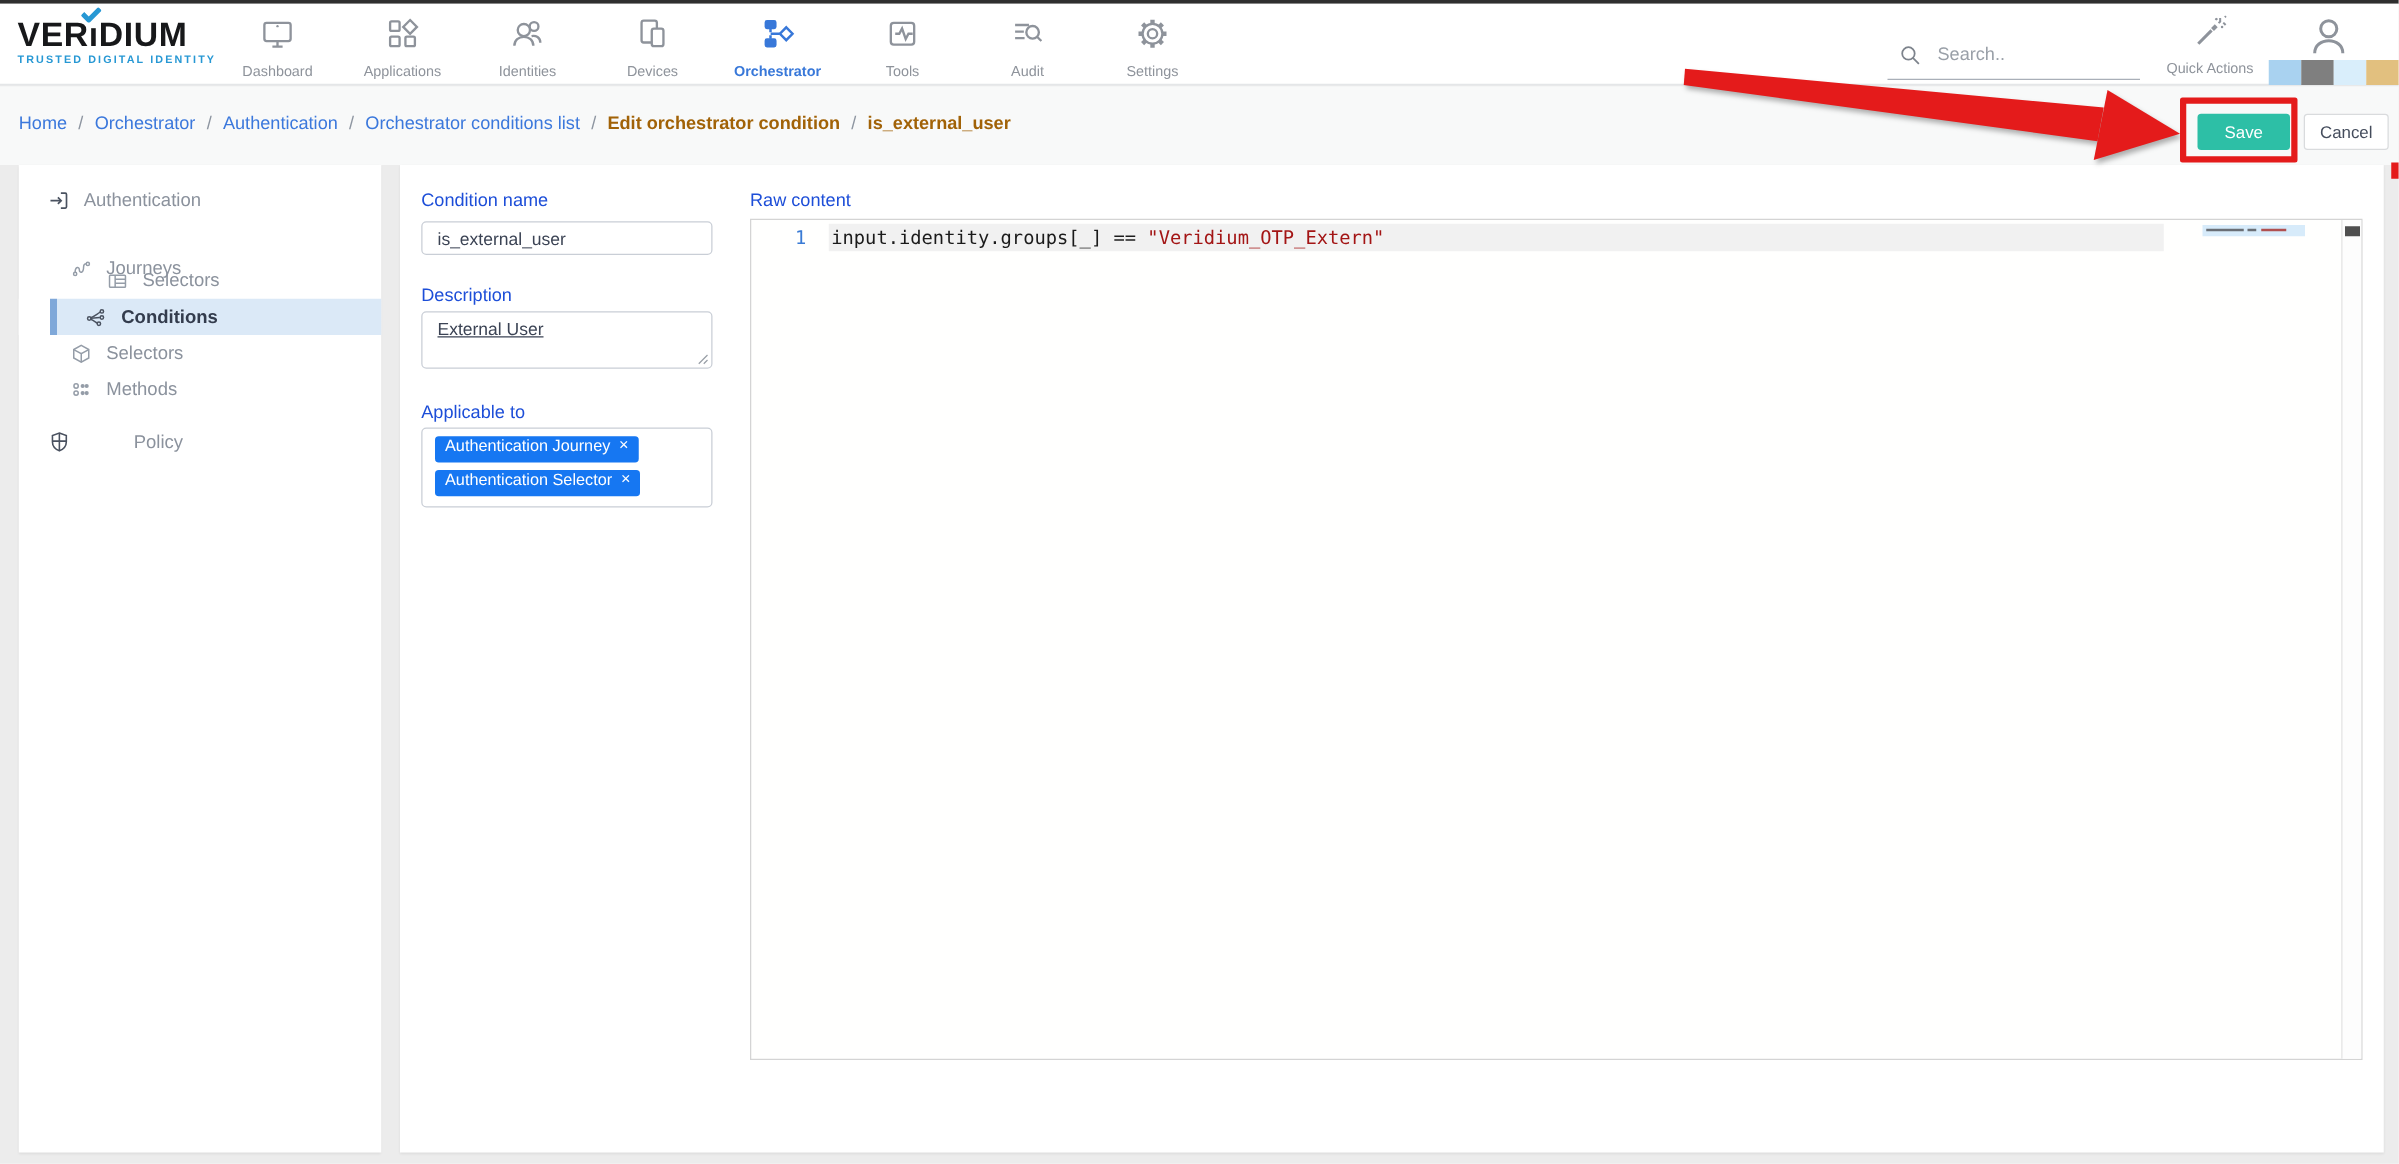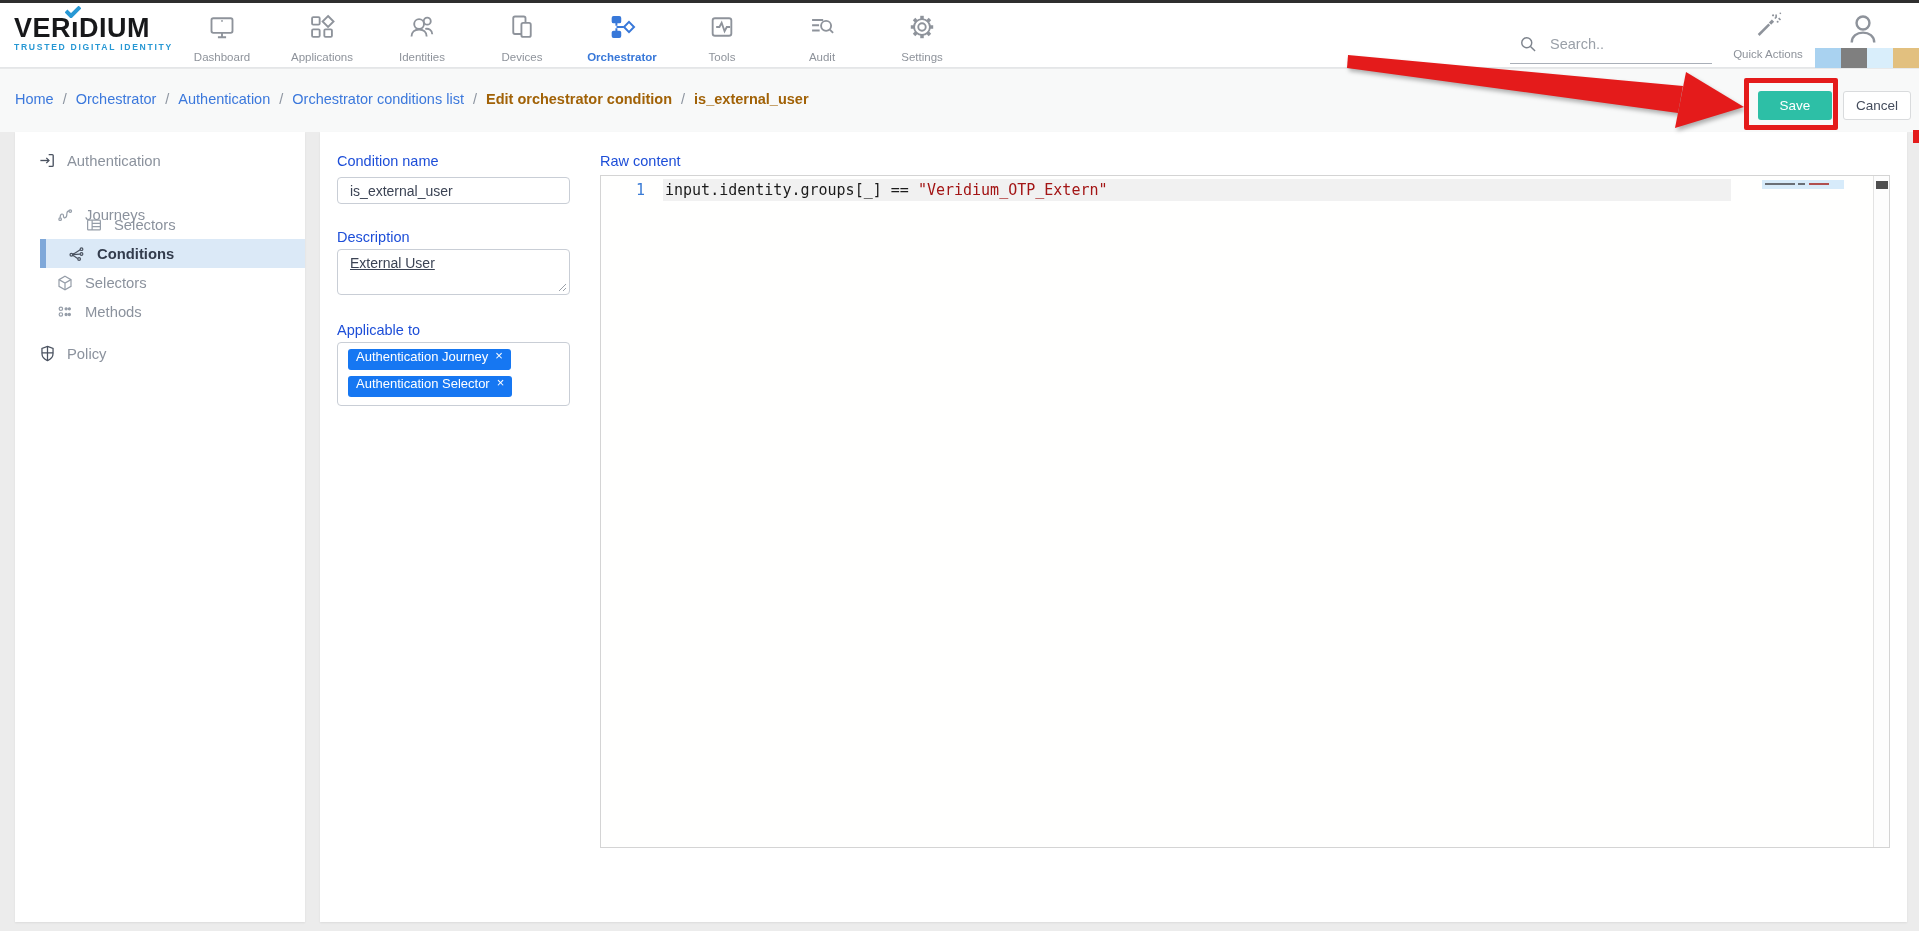--- a/index.html
+++ b/index.html
@@ -55,21 +55,21 @@
   .sidebar { position:absolute; left:15px; top:132px; width:290px; height:790px; background:#ffffff; box-shadow:0 1px 2px rgba(0,0,0,0.07); }
   .side-row { position:absolute; left:0; width:290px; height:29px; display:flex; align-items:center; cursor:pointer; }
   .side-icon { display:inline-flex; width:20px; height:20px; align-items:center; justify-content:center; color:#4a5260; flex:0 0 20px; }
   .side-label { margin-left:10px; font-size:14.8px; color:#8b929d; }
   .row-auth { top:14px; padding-left:22px; }
   .row-journeys { top:49px; padding-left:40px;margin-top:19px; }
   .row-selectors { top:78px; padding-left:21px;margin-left:48px; }
   .row-conditions { top:107px; padding-left:52px; }
   .row-commands { top:136px; padding-left:40px; }
   .row-methods { top:165px; padding-left:40px; }
-  .row-policy { top:207px; padding-left:22px; }
+  .row-policy { top:207px; padding-left:22px;gap:40px; }
   .side-row .sub-icon { color:#959da8; }
   .row-conditions { background:linear-gradient(to right,#ffffff 25px,#7fa8d9 25px,#7fa8d9 31px,#dbe9f7 31px); }
   .row-conditions .side-icon { color:#4a5260; }
   .row-conditions .side-label { color:#333c4d; font-weight:700; }
 
   
   .main-card { position:absolute; left:320px; top:132px; width:1587px; height:790px; background:#ffffff; box-shadow:0 1px 2px rgba(0,0,0,0.07); }
   .field-label { position:absolute; font-size:14.5px; color:#1d4ed8; }
   .lbl-name { left:17px; top:21px; }
   .lbl-desc { left:17px; top:97px; }

